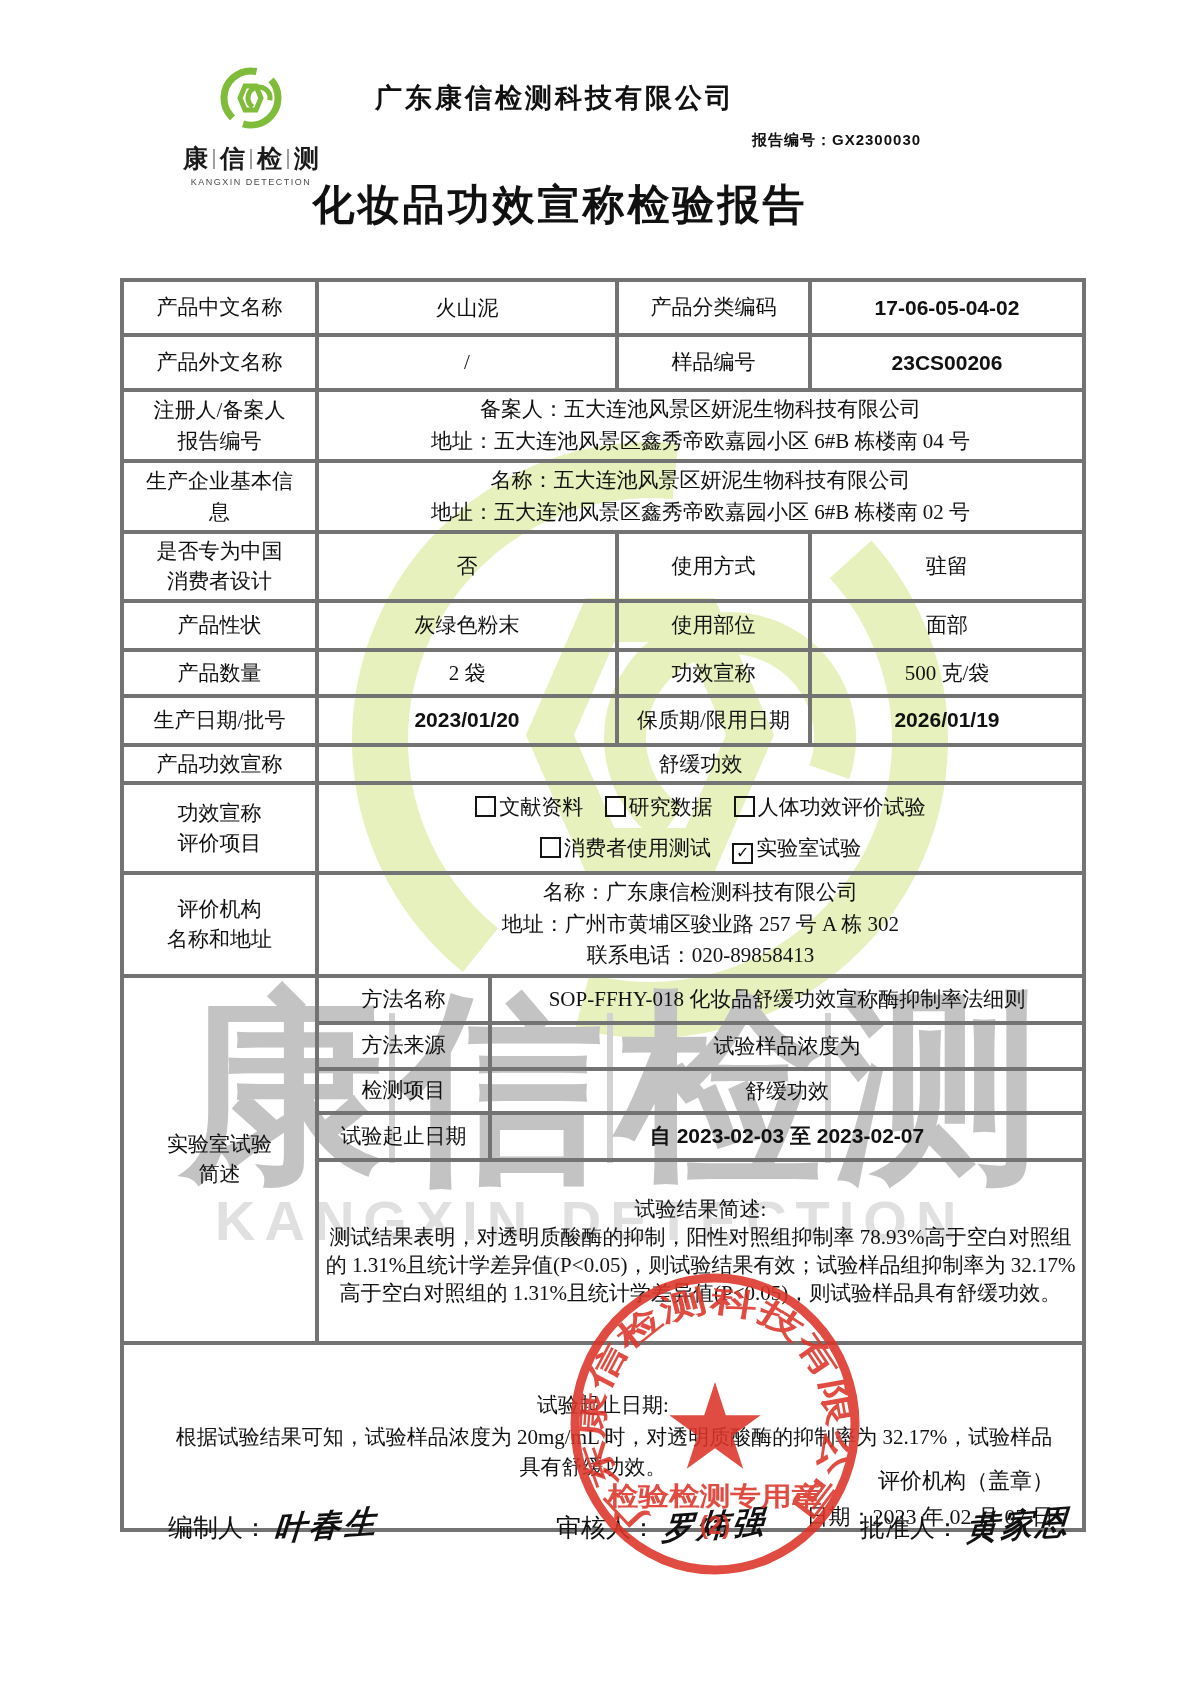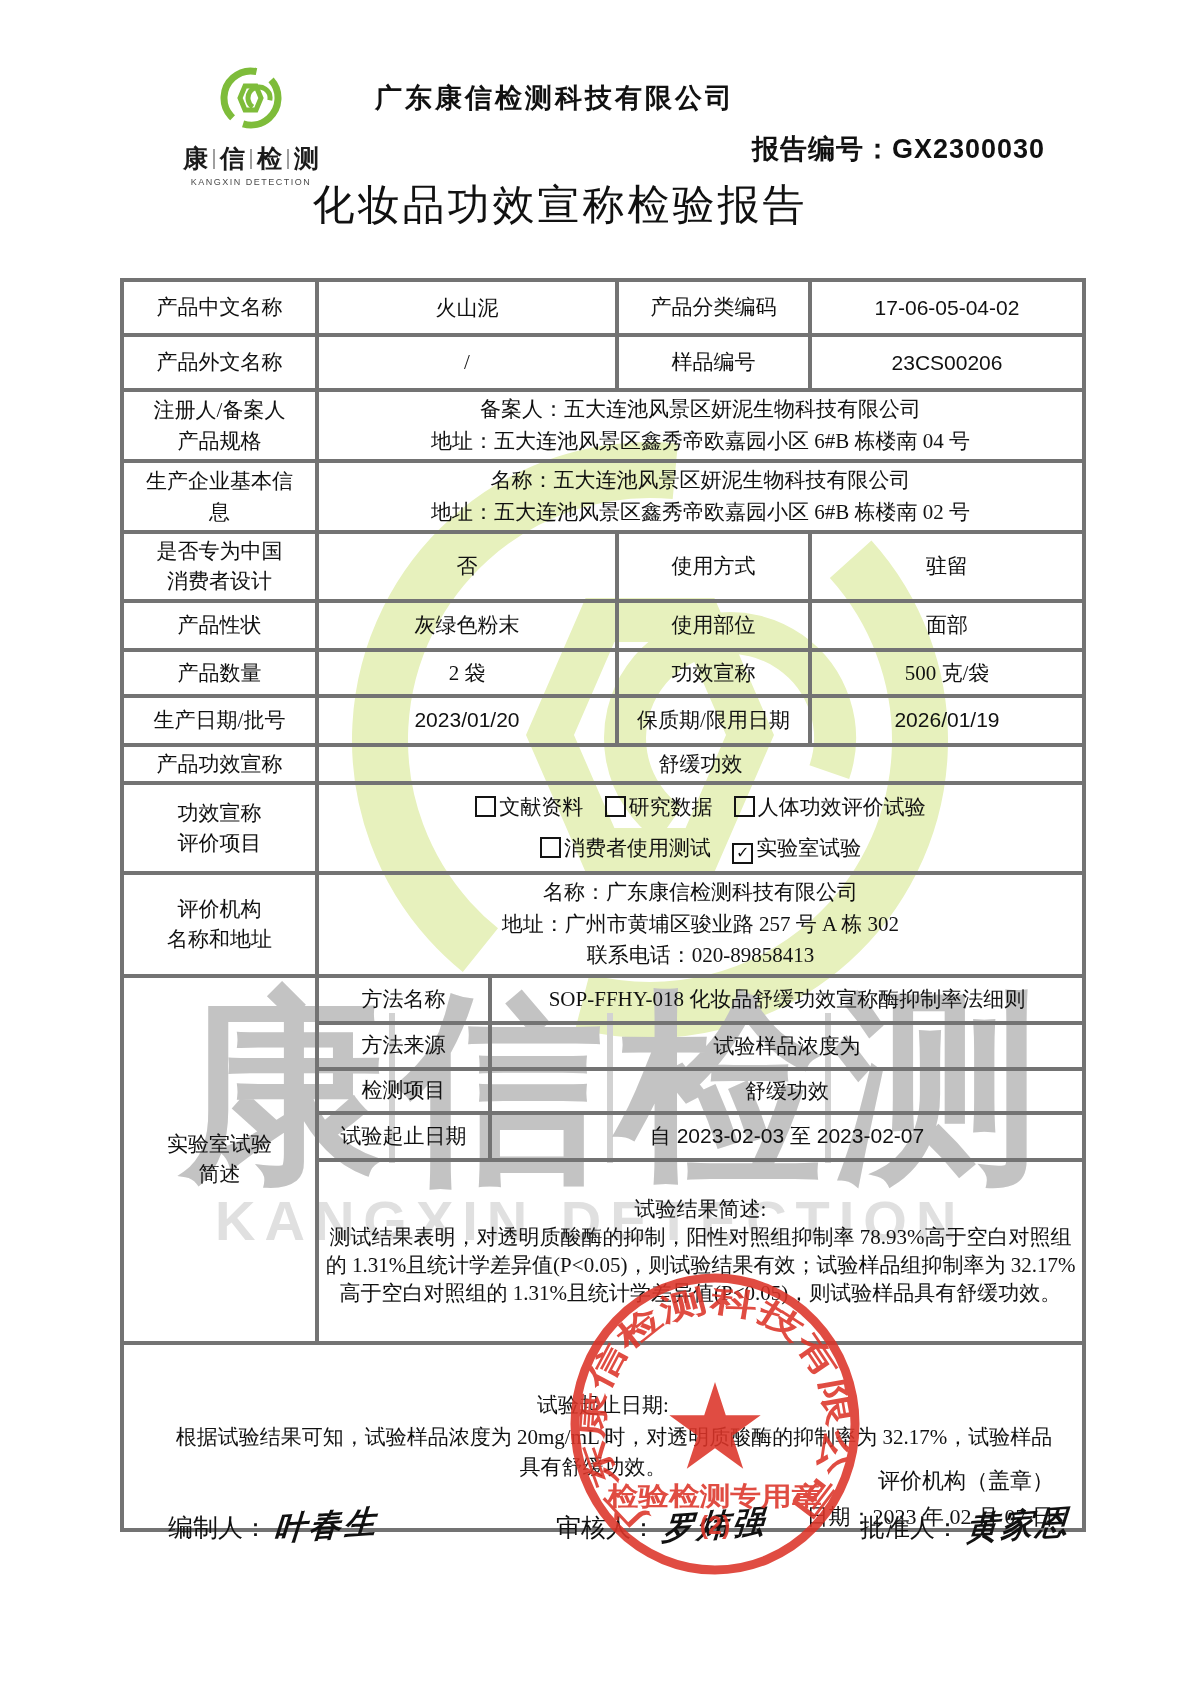--- a/index.html
+++ b/index.html
@@ -22,34 +22,34 @@
   .logo{position:absolute;left:162px;top:60px;width:178px;text-align:center;}
   .logo-cnrow{margin-top:2px;display:flex;justify-content:center;align-items:center;gap:5px;}
   .logo-cnrow .lc{font-family:"Liberation Sans","DejaVu Sans",sans-serif;font-weight:700;font-size:25px;color:#1b1b1b;}
   .logo-cnrow .ls{width:2px;height:20px;background:#9f9f9f;}
   .logo-en{margin-top:2px;font-family:"Liberation Sans","DejaVu Sans",sans-serif;font-size:9px;
            letter-spacing:1.5px;color:#4a4a4a;}
   .company{position:absolute;left:0;top:80px;width:1110px;text-align:center;
            font-family:"Liberation Sans","DejaVu Sans",sans-serif;
            font-weight:700;font-size:27px;letter-spacing:3px;}
   .report-no{position:absolute;left:752px;top:131px;font-family:"Liberation Sans","DejaVu Sans",sans-serif;
-           font-weight:700;font-size:27px;letter-spacing:1px;}
+           font-weight:700;font-size:15px;letter-spacing:1px;}
   .doc-title{position:absolute;left:0;top:177px;width:1120px;text-align:center;
            font-family:"Liberation Sans","DejaVu Sans",sans-serif;
-           font-weight:400;font-size:42px;letter-spacing:3px;}
+           font-weight:700;font-size:42px;letter-spacing:3px;}
 
   
   table.main{position:absolute;left:120px;top:278px;z-index:1;border-collapse:collapse;table-layout:fixed;
            width:966px;background:transparent;}
   table.main{border:4px solid #141414;}
   table.main td{border:4px solid #737373;font-size:21px;text-align:center;vertical-align:middle;
            padding:2px 4px;background:transparent;word-break:break-all;}
   td.lft{text-align:left;white-space:pre-line;line-height:1.5;padding-left:18px;padding-right:10px;}
   td.lbl{white-space:pre-line;line-height:1.45;}
-  td.num{font-family:"Liberation Sans","DejaVu Sans",sans-serif;font-weight:400;font-size:21px;}
+  td.num{font-family:"Liberation Sans","DejaVu Sans",sans-serif;font-weight:700;font-size:21px;}
   tr.sep-b td{border-bottom-width:3px;margin-top:28px;}
   tr.sep-B td{border-bottom-width:4px;}
   .chk{white-space:nowrap;margin:12px 8px;}
   .box{display:inline-block;width:17px;height:17px;border:2px solid #141414;line-height:16px;
        font-size:16px;font-weight:700;text-align:center;vertical-align:-3px;margin-right:3px;
        font-family:"DejaVu Sans",sans-serif;}
   .cell-claims{line-height:1.95;}
   .cell-result{text-align:left;vertical-align:top;padding:26px 14px 8px 16px;line-height:28px;font-size:21px;}
   .cell-concl{text-align:left;vertical-align:top;position:relative;padding:14px 16px;font-size:21px;line-height:30px;}
   .concl-body{text-indent:2em;margin-top:2px;width:930px;}
@@ -135,21 +135,21 @@
 
     <tr style="height:55px" class="sep-b">
       <td class="lbl">产品外文名称</td>
       <td colspan="2">/</td>
       <td class="lbl">样品编号</td>
       <td class="num">23CS00206</td>
     </tr>
 
     <tr style="height:67px">
       <td class="lbl">注册人/备案人
-产品规格</td>
+报告编号</td>
       <td colspan="4" class="lft">备案人：五大连池风景区妍泥生物科技有限公司
 地址：五大连池风景区鑫秀帝欧嘉园小区 6#B 栋楼南 04 号</td>
     </tr>
 
     <tr style="height:67px">
       <td class="lbl">生产企业基本信
 息</td>
       <td colspan="4" class="lft">名称：五大连池风景区妍泥生物科技有限公司
 地址：五大连池风景区鑫秀帝欧嘉园小区 6#B 栋楼南 02 号</td>
     </tr>

